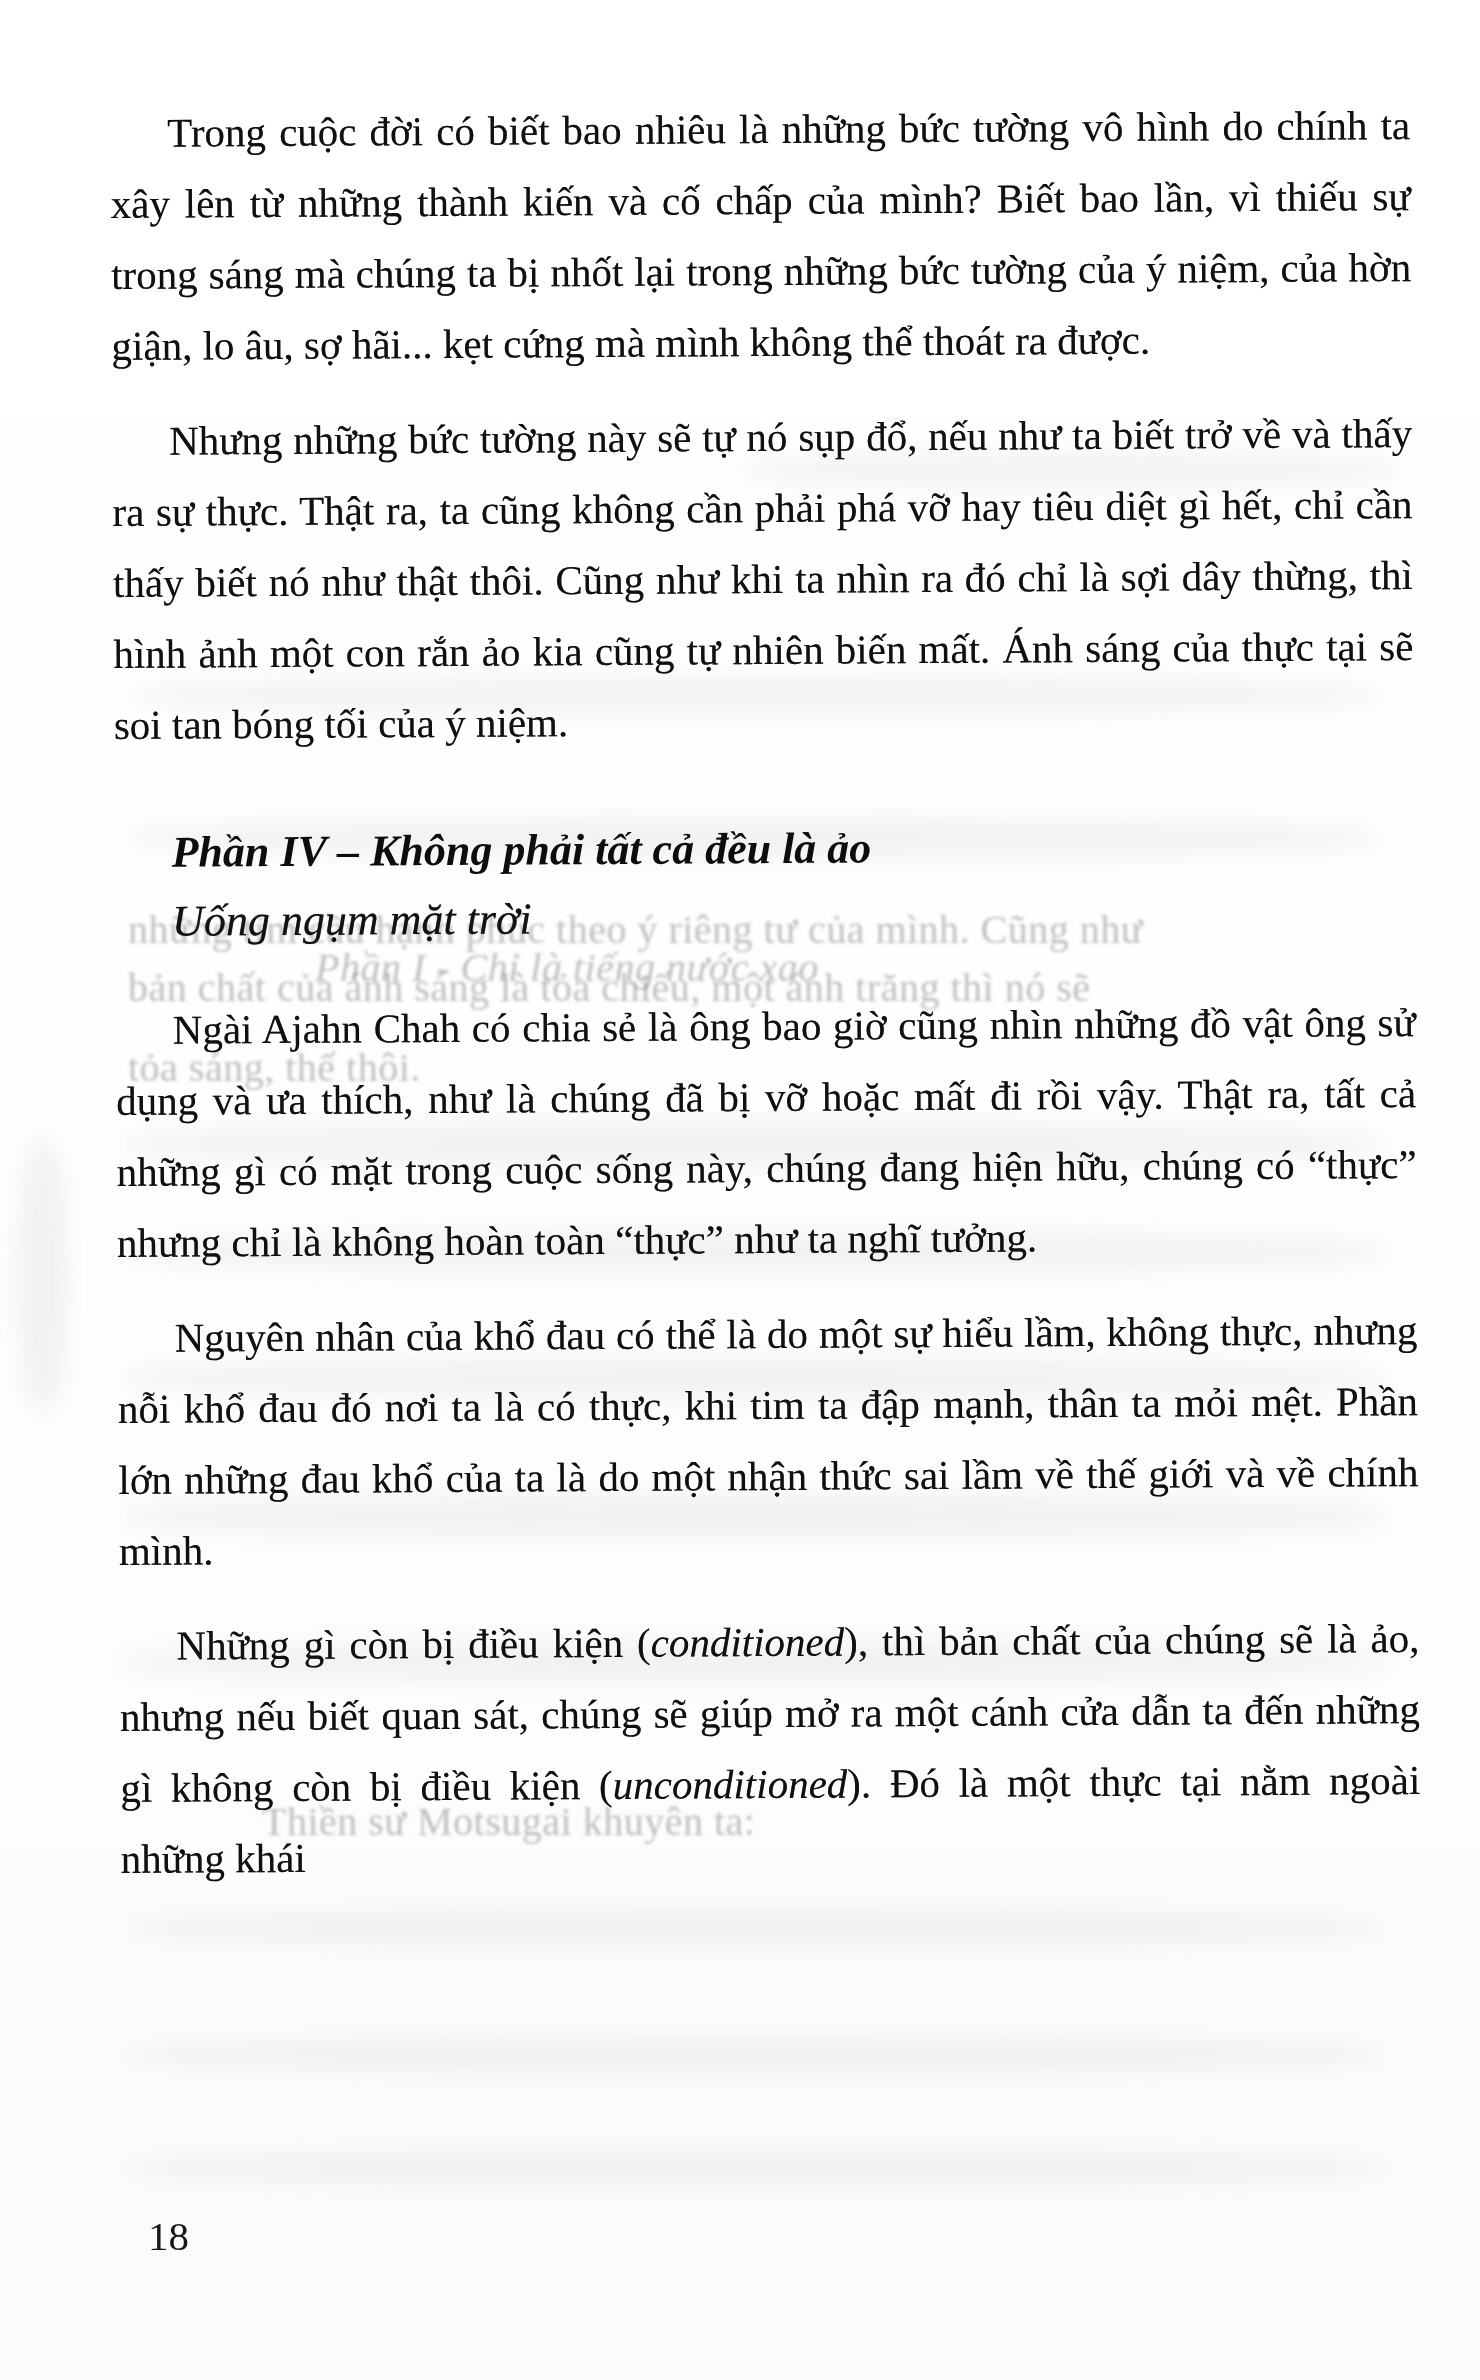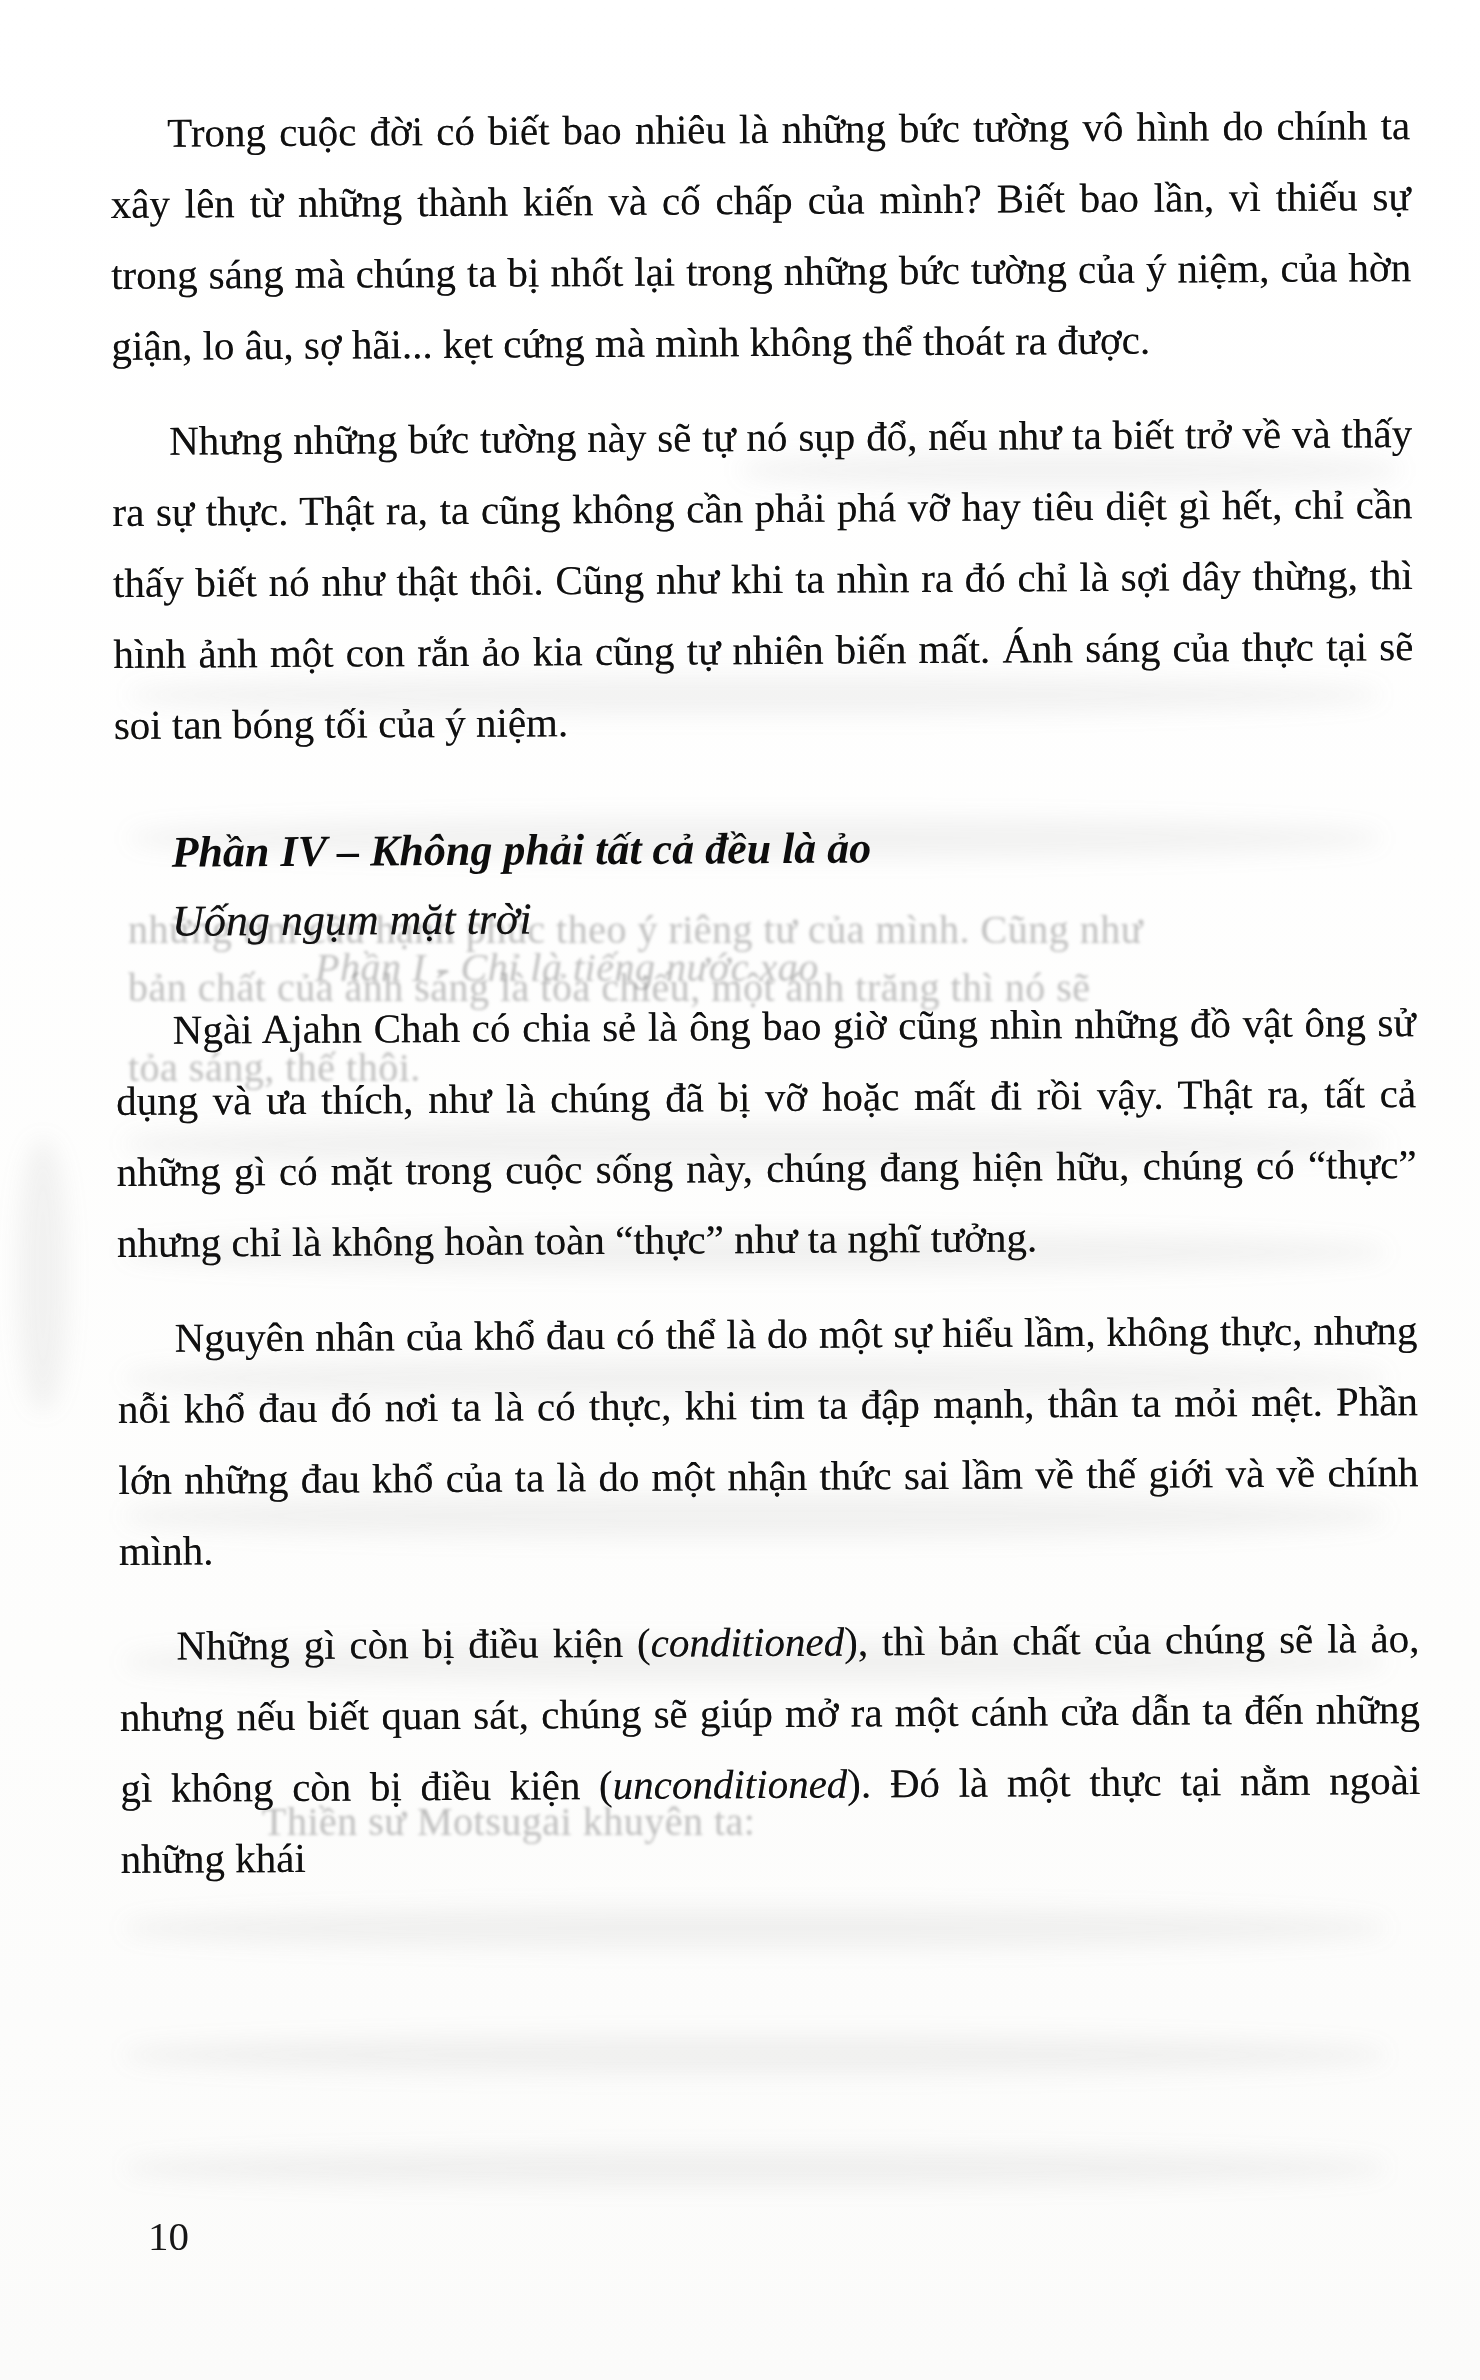--- a/index.html
+++ b/index.html
@@ -105,19 +105,19 @@
   <div class="text-column">
       <p class="para"><span>Trong cuộc đời có biết bao nhiêu là những bức tường vô hình do chính ta xây lên từ những thành kiến và cố chấp của mình? Biết bao lần, vì thiếu sự trong sáng mà chúng ta bị nhốt lại trong những bức tường của ý niệm, của hờn giận, lo âu, sợ hãi... kẹt cứng mà mình không thể thoát ra được.</span></p>
       <p class="para"><span>Nhưng những bức tường này sẽ tự nó sụp đổ, nếu như ta biết trở về và thấy ra sự thực. Thật ra, ta cũng không cần phải phá vỡ hay tiêu diệt gì hết, chỉ cần thấy biết nó như thật thôi. Cũng như khi ta nhìn ra đó chỉ là sợi dây thừng, thì hình ảnh một con rắn ảo kia cũng tự nhiên biến mất. Ánh sáng của thực tại sẽ soi tan bóng tối của ý niệm.</span></p>
       <h2 class="heading">Phần IV – Không phải tất cả đều là ảo</h2>
       <h3 class="subheading">Uống ngụm mặt trời</h3>
       <p class="para"><span>Ngài Ajahn Chah có chia sẻ là ông bao giờ cũng nhìn những đồ vật ông sử dụng và ưa thích, như là chúng đã bị vỡ hoặc mất đi rồi vậy. Thật ra, tất cả những gì có mặt trong cuộc sống này, chúng đang hiện hữu, chúng có “thực” nhưng chỉ là không hoàn toàn “thực” như ta nghĩ tưởng.</span></p>
       <p class="para"><span>Nguyên nhân của khổ đau có thể là do một sự hiểu lầm, không thực, nhưng nỗi khổ đau đó nơi ta là có thực, khi tim ta đập mạnh, thân ta mỏi mệt. Phần lớn những đau khổ của ta là do một nhận thức sai lầm về thế giới và về chính mình.</span></p>
       <p class="para"><span>Những gì còn bị điều kiện (</span><span class="it">conditioned</span><span>), thì bản chất của chúng sẽ là ảo, nhưng nếu biết quan sát, chúng sẽ giúp mở ra một cánh cửa dẫn ta đến những gì không còn bị điều kiện (</span><span class="it">unconditioned</span><span>). Đó là một thực tại nằm ngoài những khái</span></p>
     </div>
 
-  <div class="page-number">10</div>
+  <div class="page-number">18</div>
 <div class="bleed" style="top: 906px; left: 128px;">những tìm cầu hạnh phúc theo ý riêng tư của mình. Cũng như</div>
     <div class="bleed it" style="top: 944px; left: 315px;">Phần I - Chỉ là tiếng nước xao</div>
     <div class="bleed" style="top: 964px; left: 128px;">bản chất của ánh sáng là tỏa chiếu, một ánh trăng thì nó sẽ</div>
     <div class="bleed" style="top: 1044px; left: 128px;">tỏa sáng, thế thôi.</div>
     <div class="bleed" style="top: 1798px; left: 262px;">Thiền sư Motsugai khuyên ta:</div>
   </div>
 
 </body></html>

